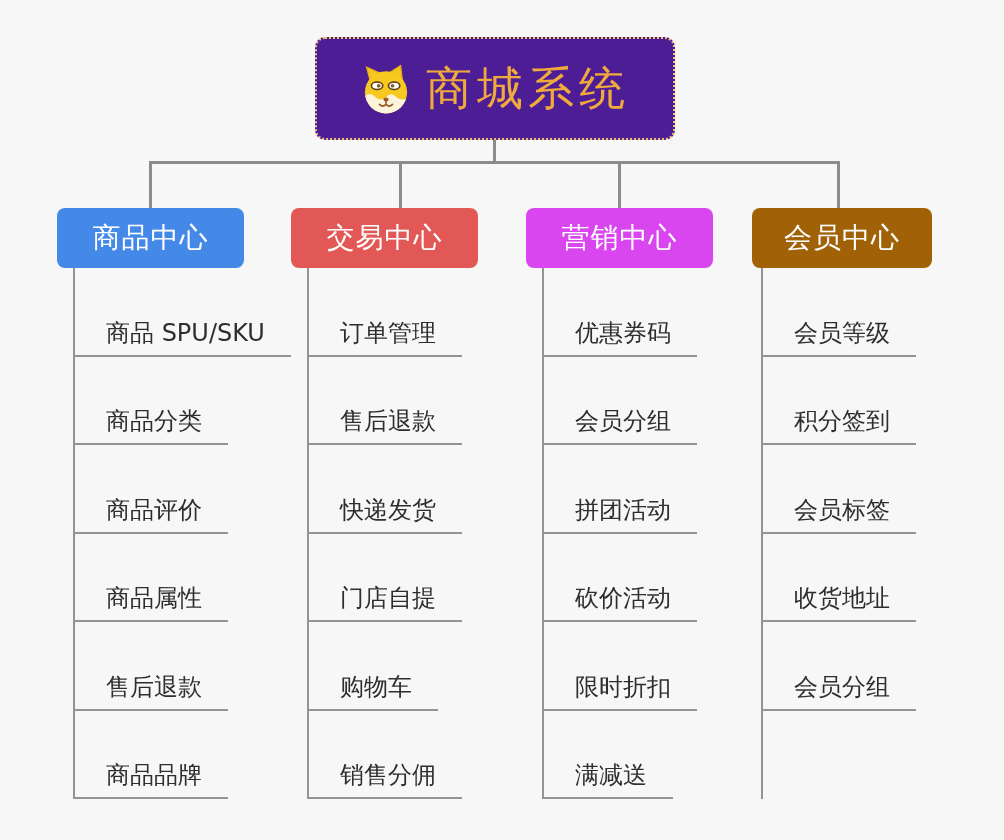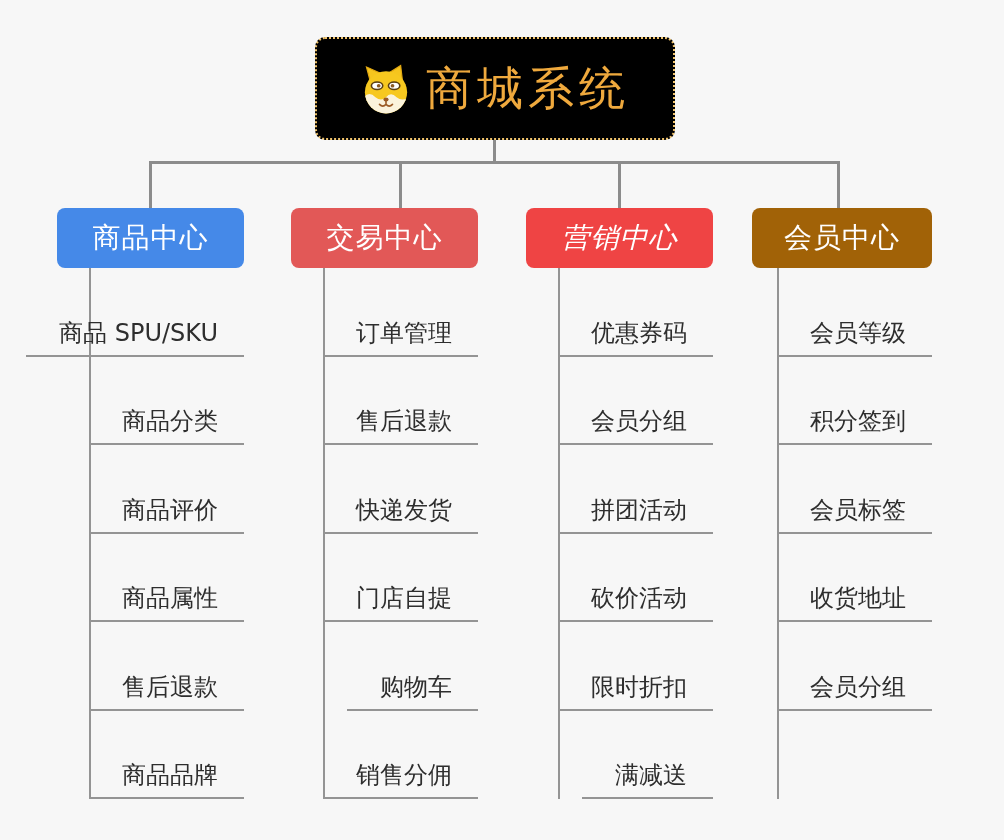--- a/index.html
+++ b/index.html
@@ -7,21 +7,21 @@
     width:1004px;height:840px;
     background:var(--bg,#F7F7F7);
     font-family:"DejaVu Sans","Liberation Sans",sans-serif;
     overflow:hidden;
   }
   .canvas{position:relative;width:1004px;height:840px;}
 
   
   .root-node{
     position:absolute;left:315px;top:37px;width:360px;height:103px;
-    background:#000000;
+    background:#4c1d95;
     border:2px dotted var(--root-border,#F0C36B);
     border-radius:10px;
     box-sizing:border-box;
     display:flex;align-items:center;justify-content:center;gap:14px;
   }
   .root-title{
     font-size:46px;
     letter-spacing:5px;
     color:var(--accent,#EFA93D);
     white-space:nowrap;
@@ -43,24 +43,24 @@
   .branch:nth-of-type(3){left:526px;}
   .branch:nth-of-type(4){left:745px;}
 
   .branch-box{
     height:60px;border-radius:8px;
     display:flex;align-items:center;justify-content:center;
     color:#ffffff;font-size:28px;letter-spacing:1px;
     white-space:nowrap;
   }
   .branch-items{
-    margin-left:32px;
+    margin-left:16px;
     border-left:2px solid var(--thinline,#949494);
     height:531px;
-    display:flex;flex-direction:column;align-items:flex-end;
+    display:flex;flex-direction:column;
   }
   .branch-item{
     height:88.5px;
     display:flex;align-items:flex-end;
   }
   .item-label{
     display:inline-block;
     font-size:24px;color:#2E2E2E;
     padding:0 26px 6px 33px;
     margin-left:-2px;
@@ -154,21 +154,21 @@
           <div class="branch-item">
             <span class="item-label">购物车</span>
           </div>
           <div class="branch-item">
             <span class="item-label">销售分佣</span>
           </div>
         </div>
     </div>
 
     <div class="branch">
-      <div class="branch-box" style="background: #ef4444; font-style: italic;">营销中心</div>
+      <div class="branch-box" style="background: #d946ef;">营销中心</div>
       <div class="branch-items">
           <div class="branch-item">
             <span class="item-label">优惠券码</span>
           </div>
           <div class="branch-item">
             <span class="item-label">会员分组</span>
           </div>
           <div class="branch-item">
             <span class="item-label">拼团活动</span>
           </div>

